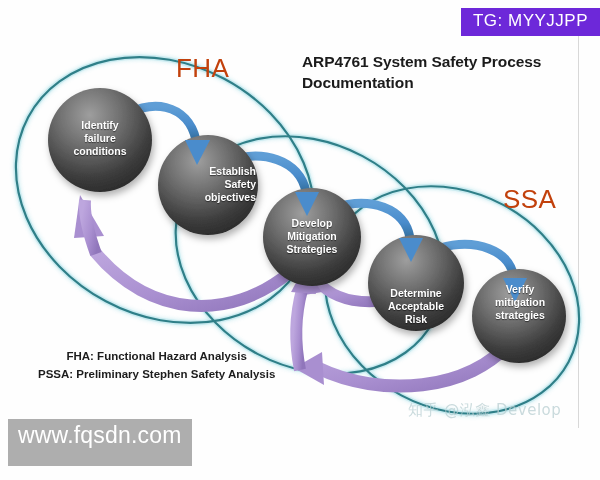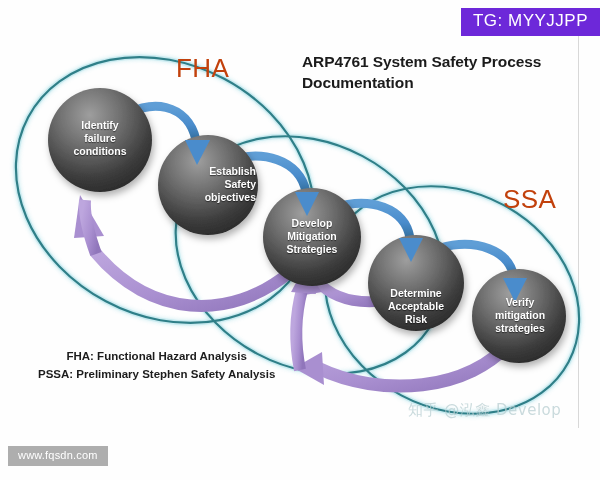--- a/index.html
+++ b/index.html
@@ -101,22 +101,22 @@
     font-size: 17px;
     padding: 3px 12px 5px 12px;
     letter-spacing: 0.5px;
   }
   .wm-site {
     position: absolute;
     left: 8px;
     bottom: 14px;
     background: #aeaeae;
     color: #ffffff;
-    font-size: 11px;
-    padding: 3px 10px 5px 10px;
+    font-size: 23px;
+    padding: 3px 10px 17px 10px;
     letter-spacing: 0.2px;
   }
   .wm-zhihu {
     position: absolute;
     left: 408px;
     top: 401px;
     font-size: 15px;
     color: #b9cfd2;
     opacity: 0.75;
     letter-spacing: 0.5px;
@@ -237,21 +237,21 @@
 conditions</div>
   <div class="node-label" style="left:160px; top:165px; width:96px;text-align:right;">Establish
 Safety
 objectives</div>
   <div class="node-label" style="left:265px; top:217px; width:94px;">Develop
 Mitigation
 Strategies</div>
   <div class="node-label" style="left:370px; top:263px; width:92px;margin-top:24px;">Determine
 Acceptable
 Risk</div>
-  <div class="node-label" style="left:474px; top:296px; width:92px;">Verify
+  <div class="node-label" style="left:474px; top:283px; width:92px;">Verify
 mitigation
 strategies</div>
 
   <div class="legend">
     <div>FHA: Functional Hazard Analysis</div>
     <div>PSSA: Preliminary Stephen Safety Analysis</div>
   </div>
 
   <div class="wm-zhihu">知乎 @泓鑫 Develop</div>
   <div class="wm-tg">TG: MYYJJPP</div>

